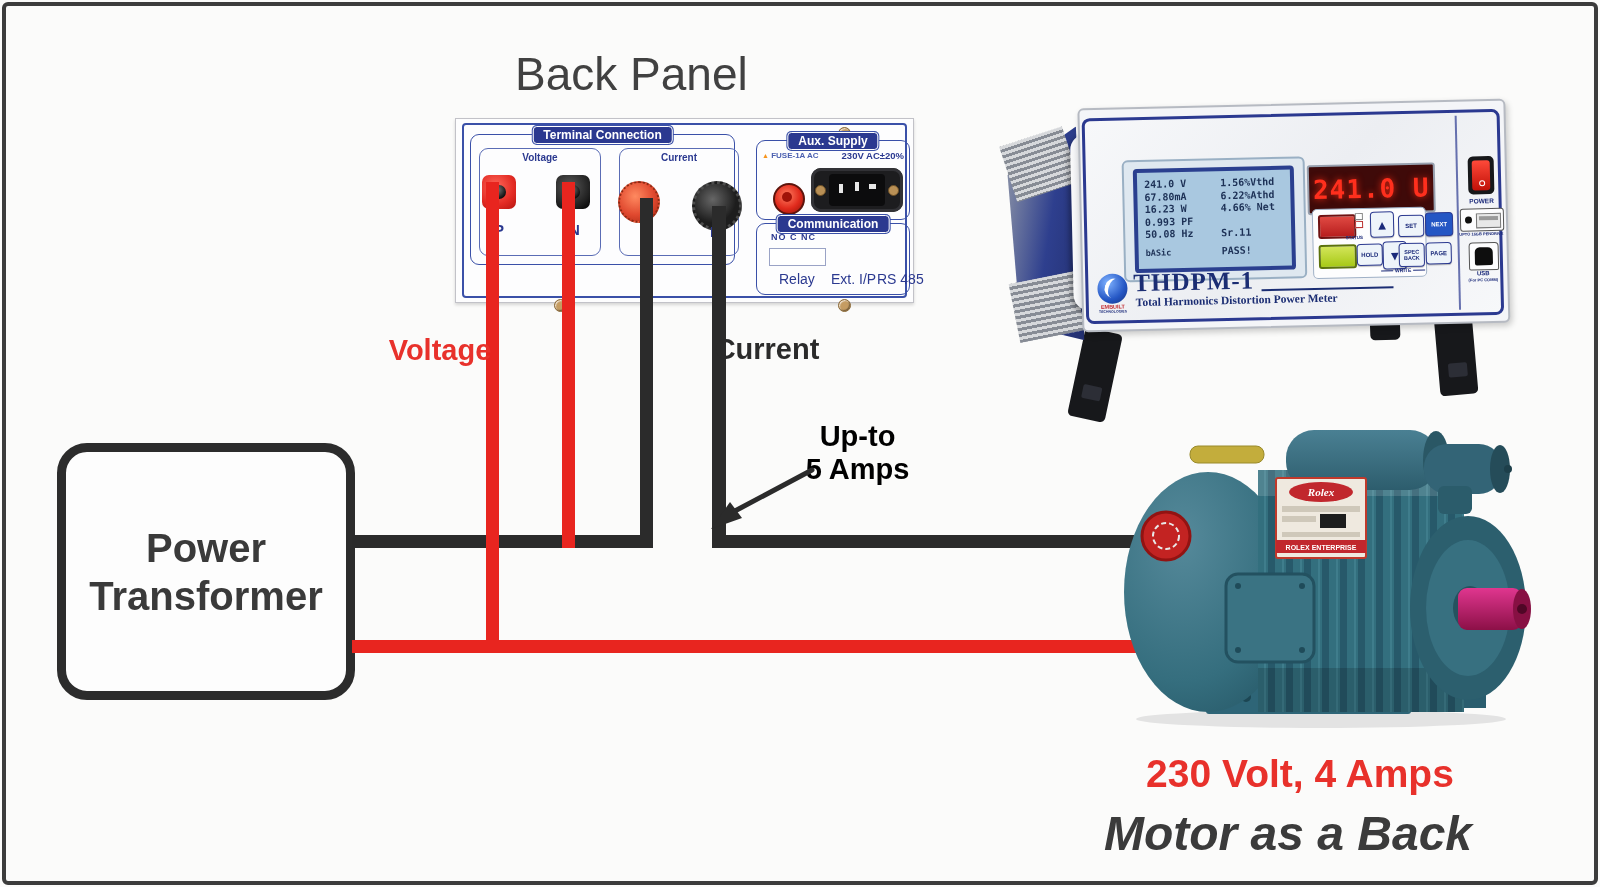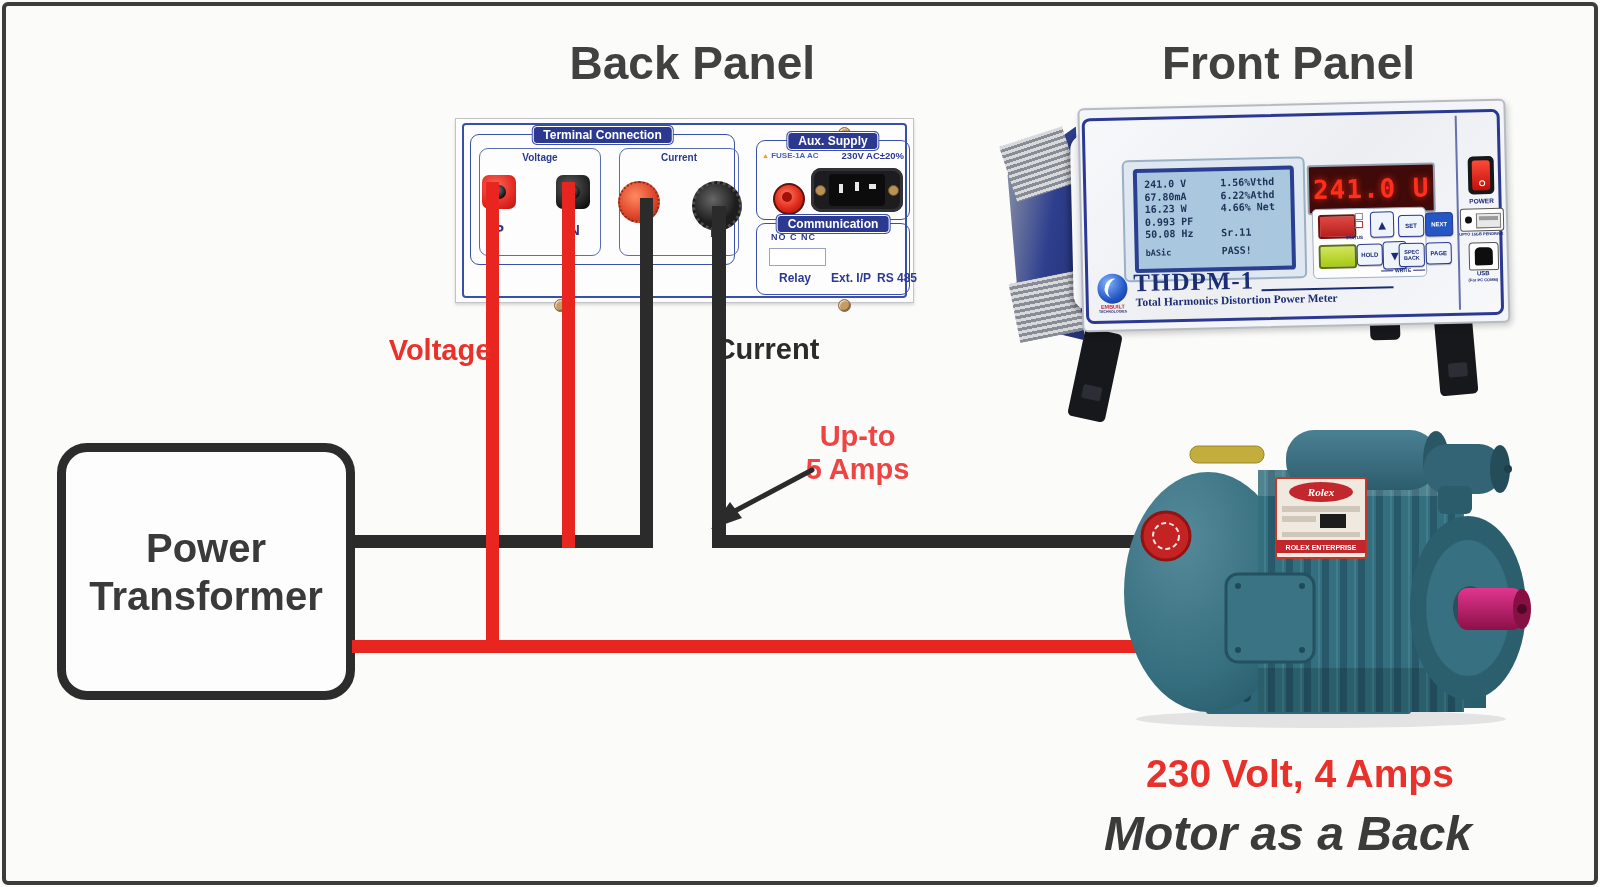--- a/index.html
+++ b/index.html
@@ -1,21 +1,21 @@
 <!DOCTYPE html>
 <html><head>
 <meta charset="utf-8">
 <style>
   html,body{margin:0;padding:0;background:#e8e8e8;}
   #canvas{position:relative;width:1600px;height:887px;background:#fbfbfa;overflow:hidden;
           font-family:"Liberation Sans",sans-serif;}
   #frame{position:absolute;inset:2px;border:4px solid #3c3c3c;border-radius:6px;pointer-events:none;z-index:60;}
 
   
-  .panel-title{position:absolute;top:36px;font-size:46px;font-weight:700;color:#414141;text-align:right;}
+  .panel-title{position:absolute;top:47px;font-size:46px;font-weight:400;color:#414141;text-align:left;}
   #back-title{left:515px;width:300px;}
   #front-title{left:1115px;width:300px;}
 
   
   #bp{position:absolute;left:455px;top:118px;width:457px;height:183px;background:#fdfdfe;
       border:1px solid #c2c2c8;box-shadow:0 2px 3px rgba(0,0,0,.15);}
   #bp-inner{position:absolute;inset:4px 6px;border:2px solid #3a50a8;border-radius:4px;}
   .screw{position:absolute;width:11px;height:11px;border-radius:50%;background:#c59c62;border:1px solid #8a6a3a;box-shadow:inset 1px 1px 1px rgba(255,255,255,.7), inset -1px -1px 1px rgba(0,0,0,.4);}
   .group-box{position:absolute;border:1px solid #3a50a8;border-radius:9px;}
   .group-header{position:absolute;top:-9px;left:50%;transform:translateX(-50%);background:#2b3990;color:#fff;
@@ -36,32 +36,32 @@
   .aux-rating{position:absolute;font-size:9.5px;font-weight:bold;color:#2b3990;white-space:nowrap;}
   #fuse{position:absolute;width:28px;height:28px;border-radius:50%;background:radial-gradient(circle at 42% 38%,#ff7d60,#e02a1c 55%,#8e1206);border:2px solid #5d140c;}
   #fuse::after{content:"";position:absolute;left:7px;top:7px;width:10px;height:10px;border-radius:50%;background:#a01208;}
   #iec{position:absolute;left:54px;top:27px;width:92px;height:44px;background:#1d1d1f;border-radius:10px;
        box-shadow:inset 0 0 0 3px #323236;}
   #iec .face{position:absolute;left:18px;top:6px;width:56px;height:32px;background:#0c0c0d;border-radius:4px;}
   #iec .prong{position:absolute;width:4px;height:9px;background:#e8e8e8;}
   #iec .iec-screw{position:absolute;top:17px;width:9px;height:9px;border-radius:50%;background:#b99056;border:1px solid #6e5127;}
   .comm-contacts{position:absolute;font-size:9px;font-weight:bold;color:#2b3990;letter-spacing:1px;}
   .comm-slot{position:absolute;background:#fff;border:1px solid #9aa3c6;}
-  .comm-item{position:absolute;font-size:12px;font-weight:bold;color:#2b3990;white-space:nowrap;}
+  .comm-item{position:absolute;font-size:14px;font-weight:normal;color:#2b3990;white-space:nowrap;}
 
   
   .wire{position:absolute;}
   .wire.red{background:#e8251f;}
   .wire.black{background:#2b2b2b;}
 
   
   .dlabel{position:absolute;font-weight:800;text-align:center;}
   #lbl-voltage{left:380px;top:334px;width:120px;font-size:29px;color:#e8312b;}
   #lbl-current{left:712px;top:333px;width:110px;font-size:29px;color:#2b2b2b;}
-  #lbl-upto{left:790px;top:420px;width:135px;font-size:29px;color:#ef4444;line-height:33px;}
+  #lbl-upto{left:790px;top:420px;width:135px;font-size:29px;color:#000000;line-height:33px;}
   #cap1{left:1090px;top:752px;width:420px;font-size:39px;color:#e8312b;}
   #cap2{left:1088px;top:806px;width:400px;font-size:48px;color:#3b3b3b;font-style:italic;}
 
   
   #transformer{position:absolute;left:57px;top:443px;width:298px;height:257px;background:#fdfdfd;
      border:9px solid #2c2c2c;border-radius:30px;display:flex;flex-direction:column;justify-content:center;
      align-items:center;font-size:40px;font-weight:800;color:#3a3a3a;line-height:48px;box-sizing:border-box;}
 
   
   #meter{position:absolute;left:1030px;top:104px;width:486px;height:236px;transform:rotate(-1.3deg);}
@@ -140,21 +140,20 @@
   #arrow-svg{position:absolute;left:695px;top:455px;}
   #motor-svg{position:absolute;left:1106px;top:424px;}
 </style>
 </head>
 <body>
 
 <div id="canvas">
   <div id="frame"></div>
 
   <div id="back-title" class="panel-title">Back Panel</div>
-  <div id="front-title" class="panel-title">Front Panel</div>
 
   <div class="foot" style="left:1076px;top:330px;width:38px;height:90px;transform:rotate(12deg);">
       <div class="slot" style="top:56px;"></div>
     </div>
   <div class="foot" style="left:1370px;top:312px;width:30px;height:28px;transform:rotate(-2deg);"></div>
   <div class="foot" style="left:1437px;top:313px;width:38px;height:82px;transform:rotate(-5deg);">
       <div class="slot" style="top:50px;"></div>
     </div>
 
   <div id="meter">

